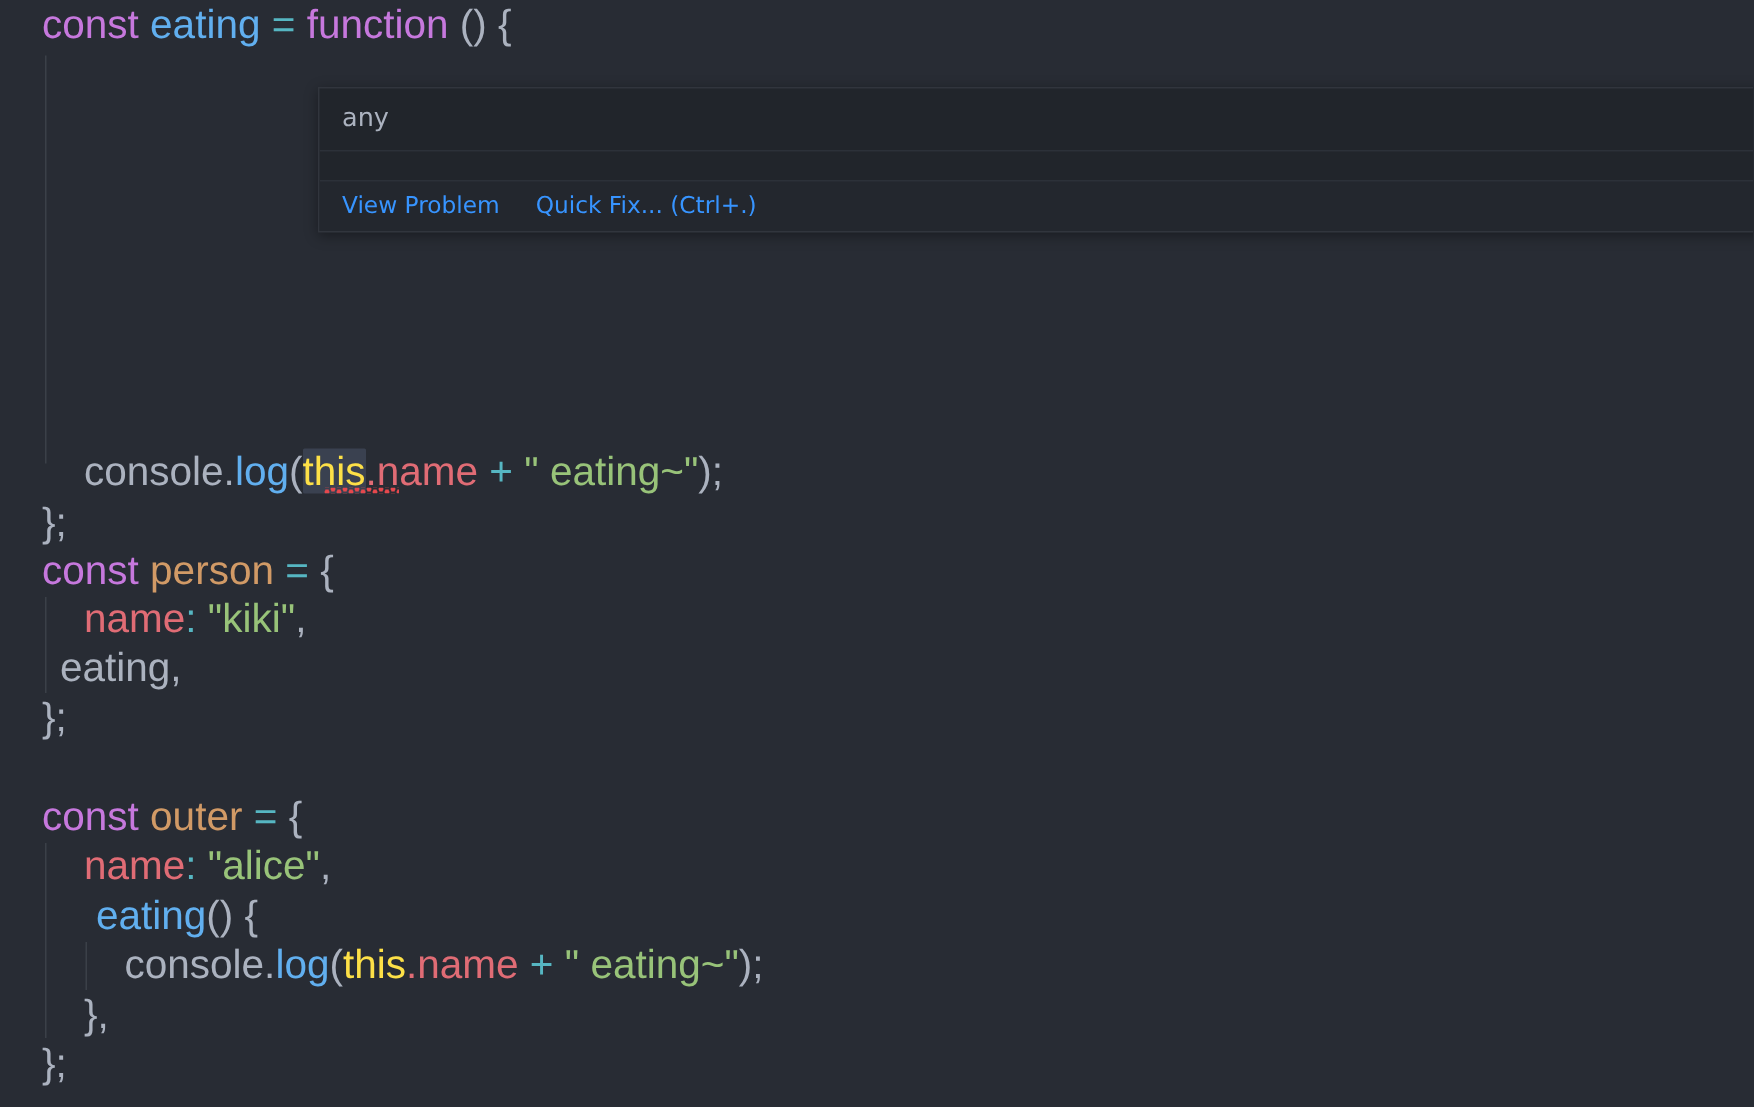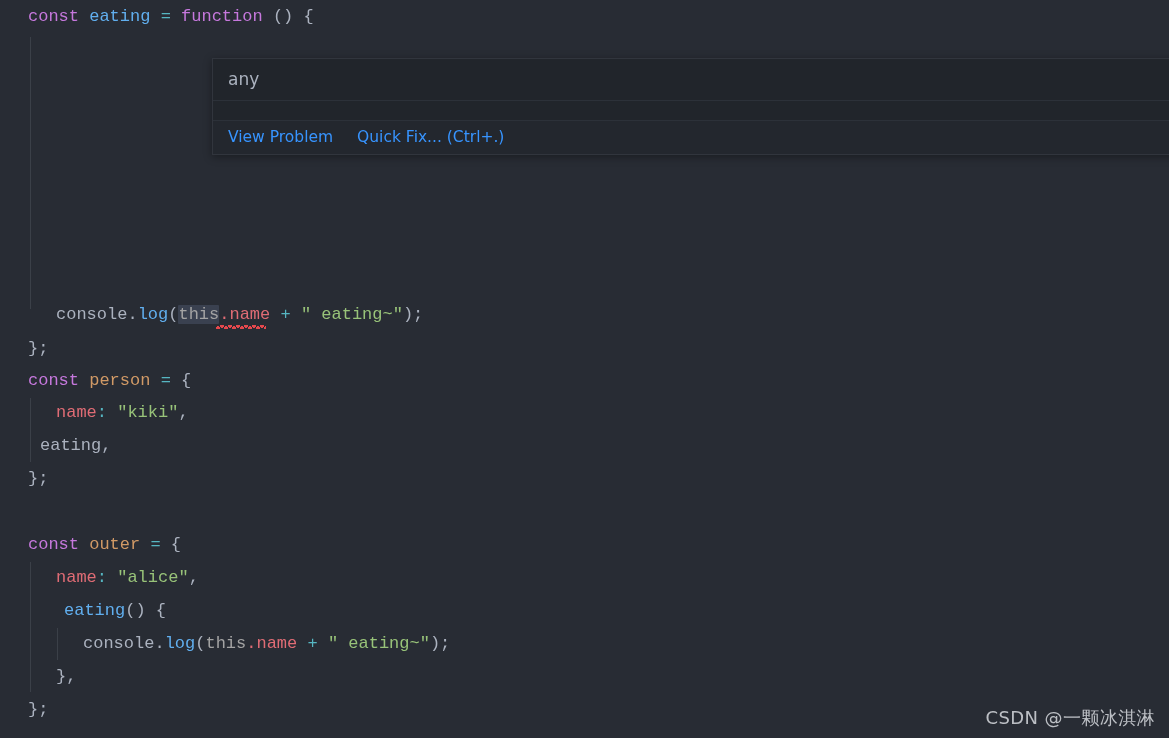--- a/index.html
+++ b/index.html
@@ -21,43 +21,43 @@
     position: absolute;
     left: 0; top: 0;
     width: 1169px;
     height: 738px;
   }
   .code-line {
     position: absolute;
     left: 28px;
     height: 33px;
     line-height: 33px;
-    font-size: 17px;
-    font-family: Liberation Mono, monospace;
+    font-size: 27px;
+    font-family: Liberation Sans, sans-serif;
     white-space: pre;
     letter-spacing: 0px;
     color: #abb2bf;
   }
   .indent-guide {
     position: absolute;
     width: 1px;
     background: #3b4048;
   }
 
   
   .t-kw      { color: #c678dd; }
   .t-var     { color: #61afef; }
   .t-op      { color: #56b6c2; }
   .t-punc    { color: #abb2bf; }
   .t-plain   { color: #abb2bf; text-align: right; }
   .t-prop    { color: #e06c75; }
   .t-str     { color: #98c379; }
   .t-obj     { color: #d19a66; }
   .t-fn      { color: #61afef; }
-  .t-this    { color: #a3a3a3; }
+  .t-this    { color: #fde047; }
 
   .word-hl {
     background: #3a4150;
     border-radius: 1px;
   }
   .squiggle {
     position: absolute;
     height: 4px;
     background-image:
       radial-gradient(circle at 2px 3px, #e5484d 1.6px, transparent 1.8px),
@@ -177,15 +177,14 @@
   <div id="hover-tooltip">
     <div class="tt-header">any</div>
     <div class="tt-body">
     </div>
     <div class="tt-actions">
       <a class="tt-action" href="#">View Problem</a>
       <a class="tt-action" href="#">Quick Fix... (Ctrl+.)</a>
     </div>
   </div>
 
-  <div id="watermark">CSDN @一颗冰淇淋</div>
 
 </div>
 
 </body></html>

